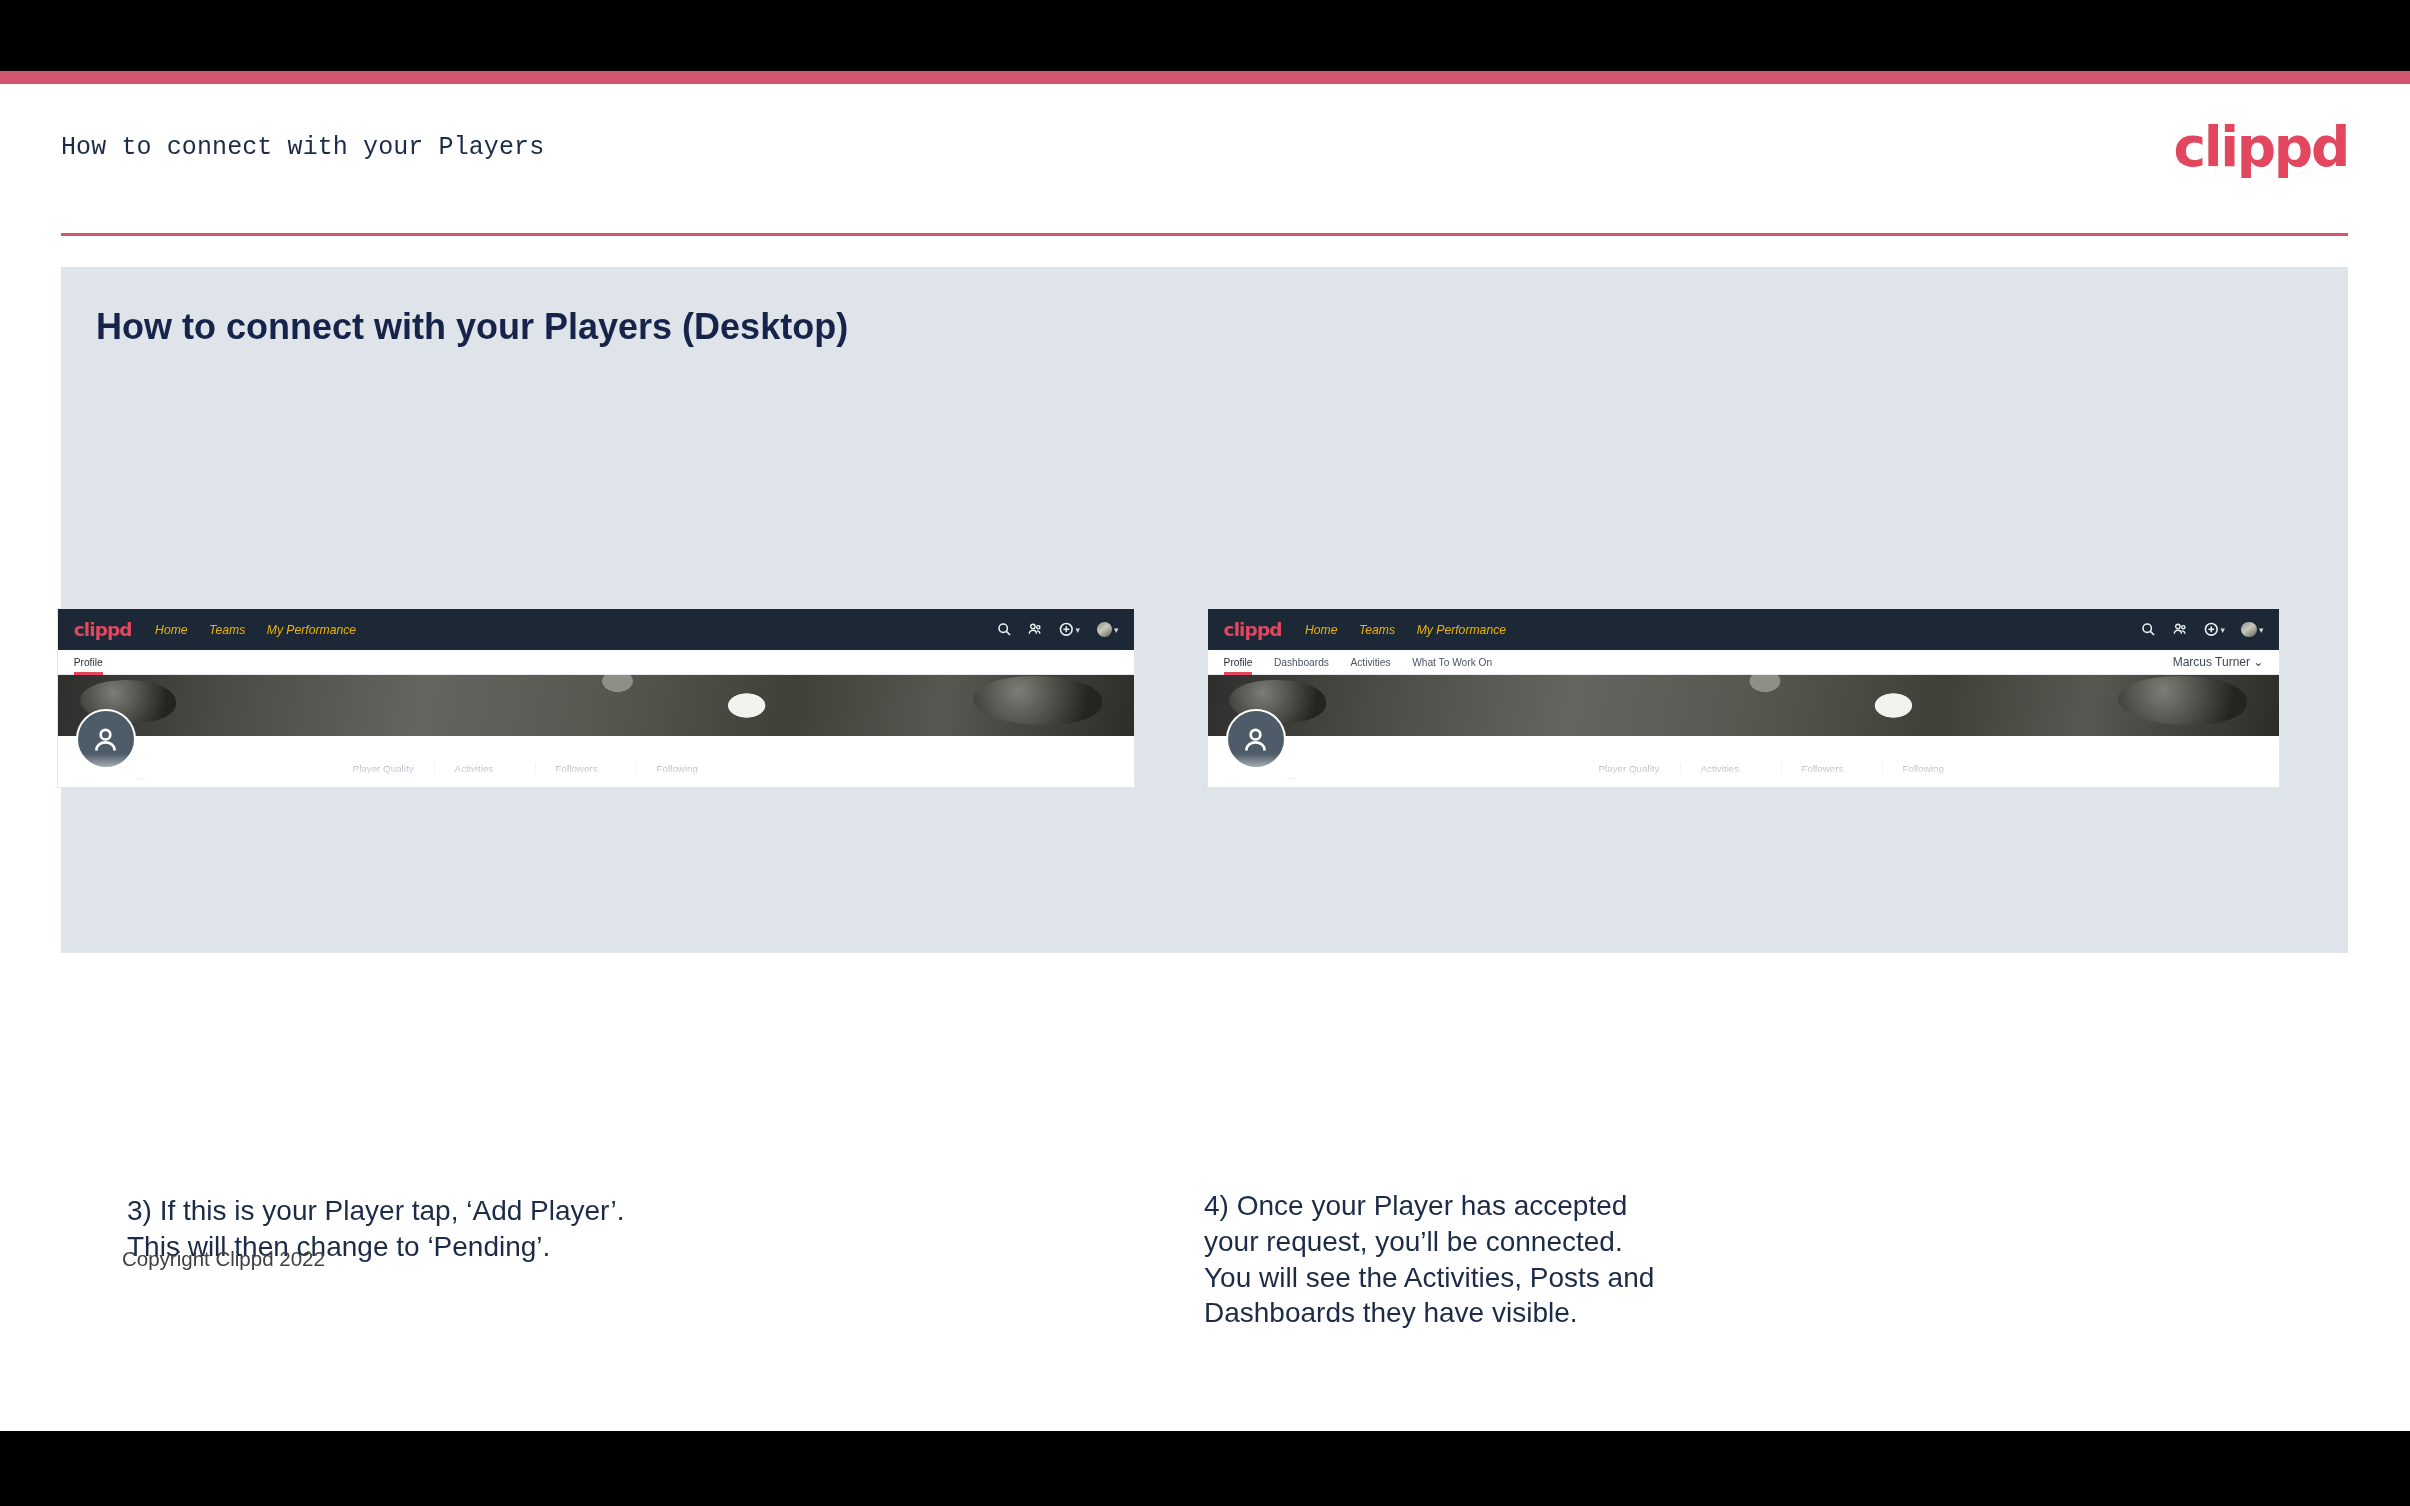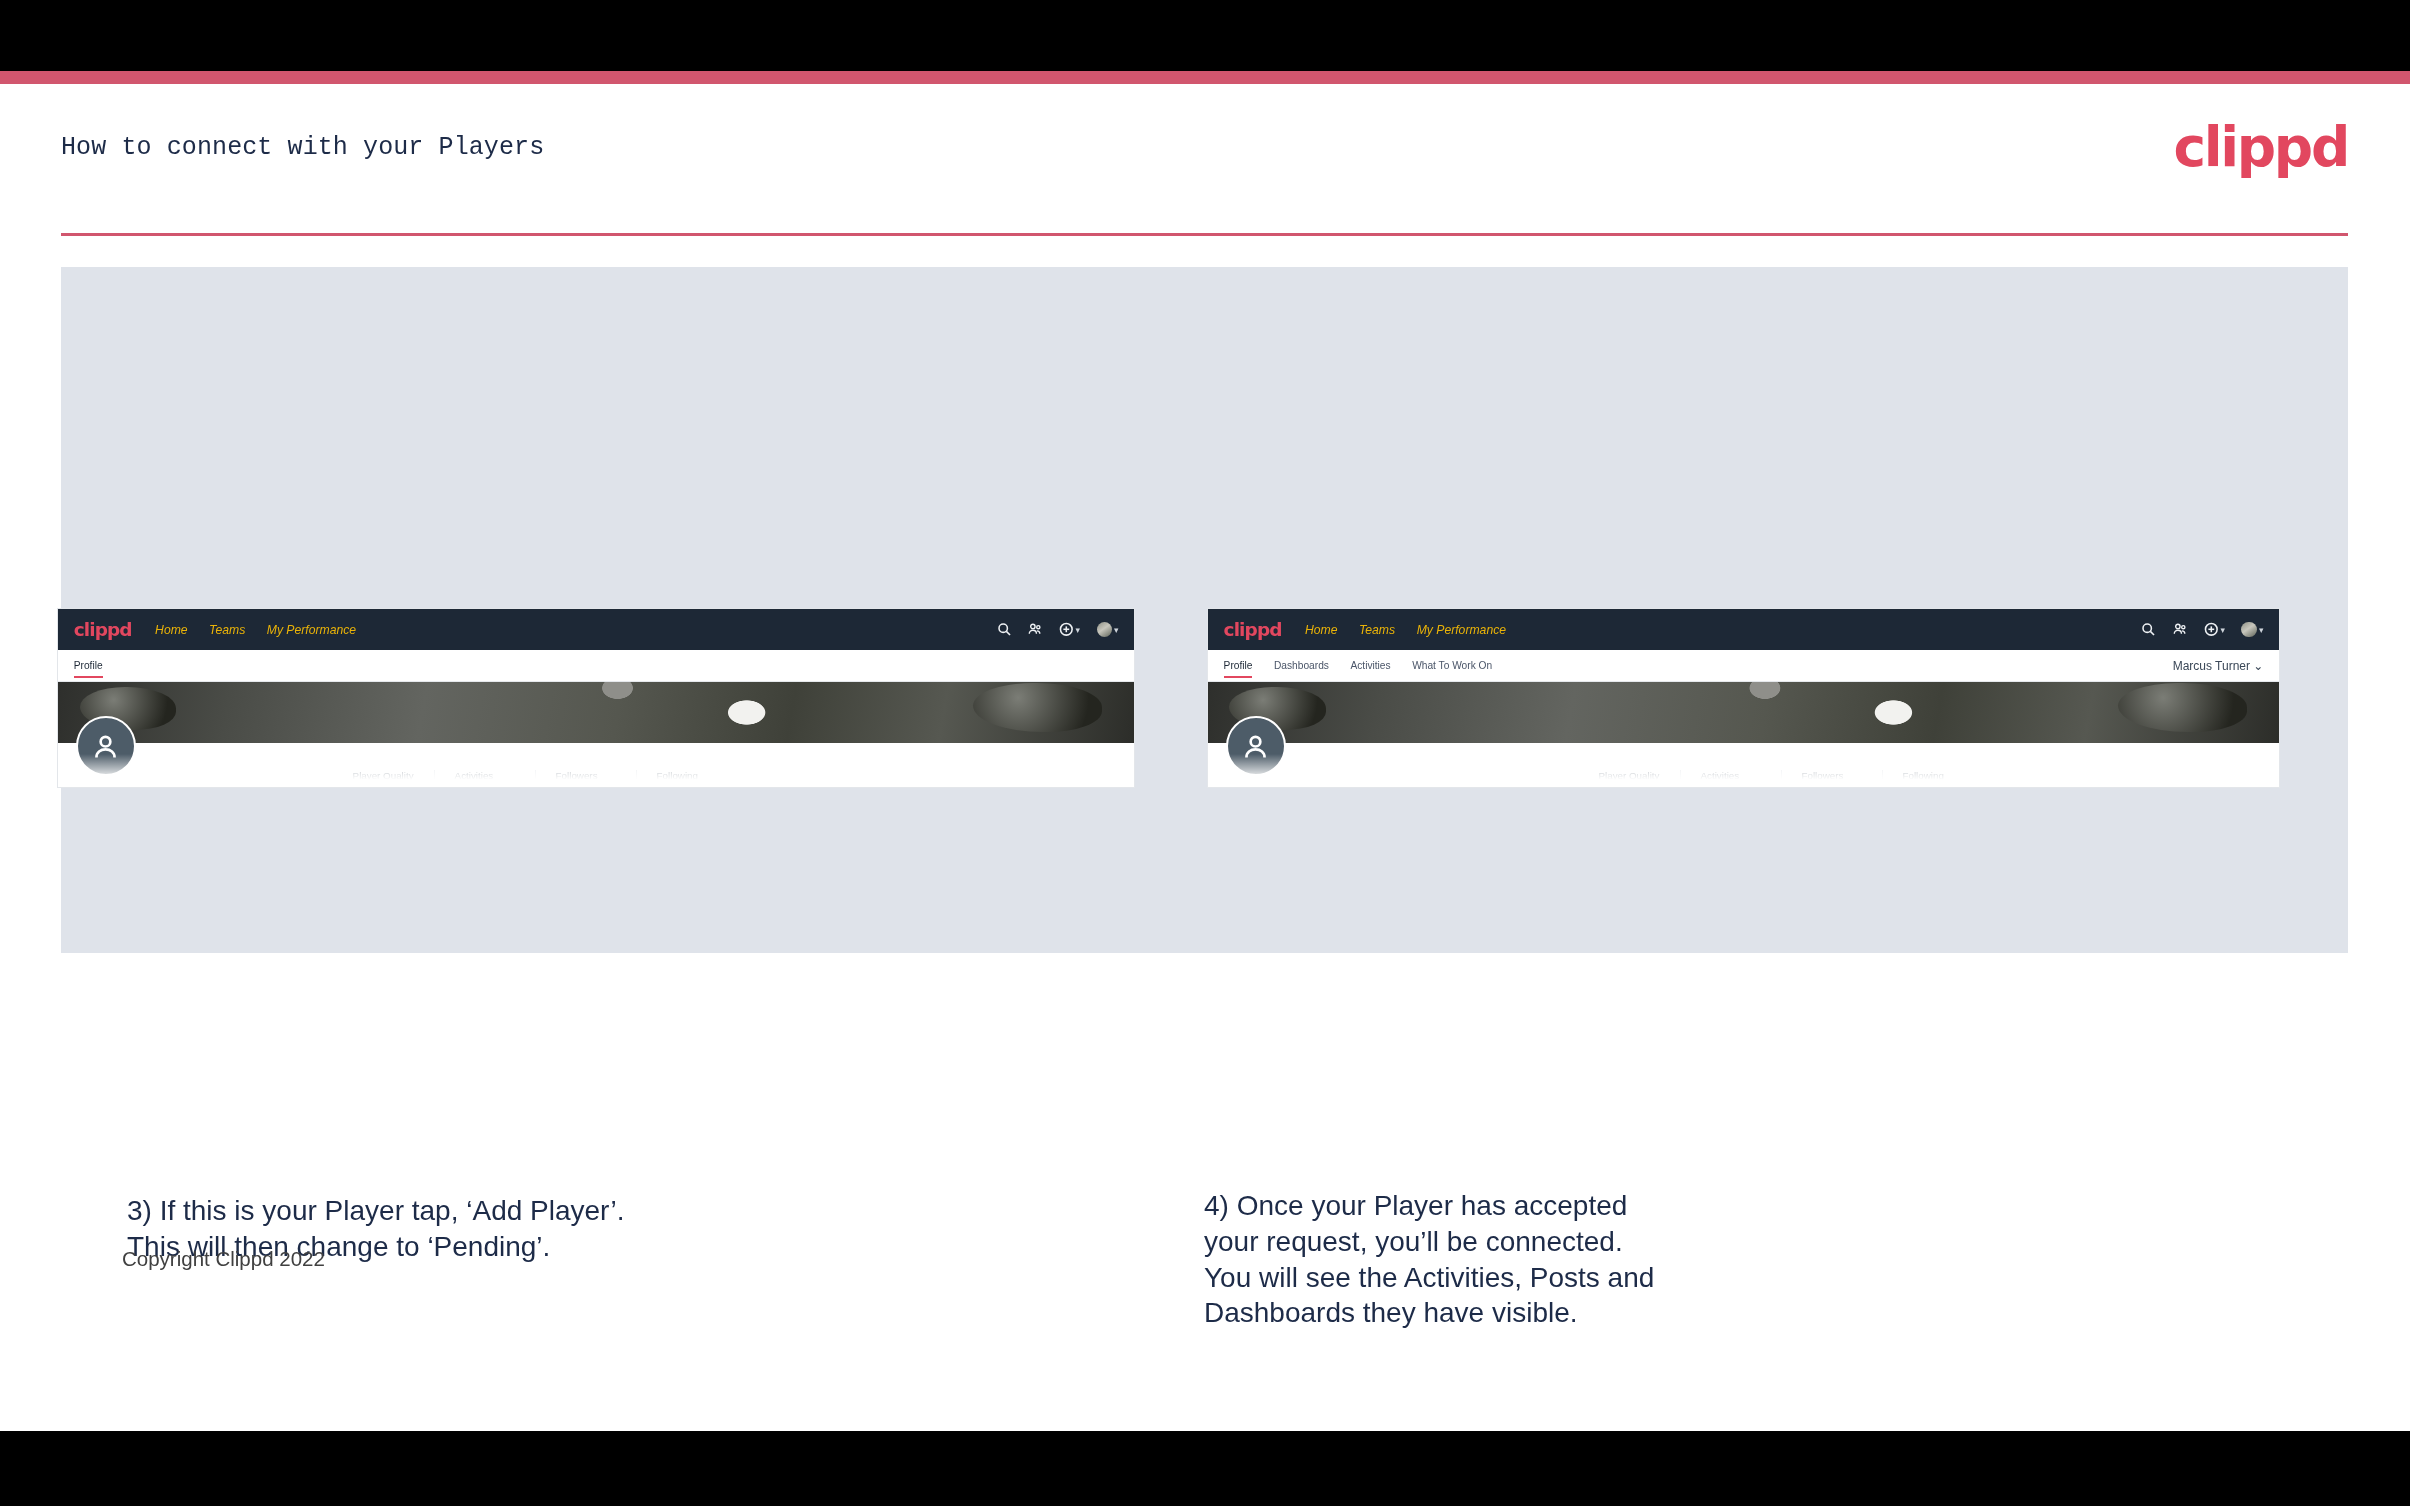--- a/index.html
+++ b/index.html
@@ -75,21 +75,21 @@
   .ico path,.ico circle,.ico line{ stroke:#eef1f4; fill:none; stroke-width:1.7; }
   .avatar-mini {
     width:15.6px; height:15.6px; border-radius:50%;
     background:linear-gradient(145deg,#8d8f84 0%,#c8c7bd 45%,#5d6257 100%);
     display:inline-block;
   }
   .chev { font-size:8.8px; color:#cfd5dc; margin-left:2px; }
 
   
   .apptabs {
-    height:32px; background:#fff; border-bottom:1px solid #e6e9ed;
+    height:25px; background:#fff; border-bottom:1px solid #e6e9ed;
     display:flex; align-items:center; padding:0 15.6px; position:relative;
   }
   .apptab {
     font-size:10.2px; color:#4a5568; margin-right:21.5px; position:relative;
     height:25px; display:flex; align-items:center; white-space:nowrap;
   }
   .apptab.active { color:#1d2836; }
   .apptab.active::after{
     content:""; position:absolute; left:0; right:0; bottom:0; height:2.4px; background:#e2475f;
   }
@@ -157,20 +157,21 @@
 <div class="band-bottom"></div>
 
 <div class="slide">
 
   <div class="slide-kicker">How to connect with your Players</div>
   <div class="brand-logo">clippd</div>
   <div class="header-rule"></div>
 
   <div class="panel">
 
+    <div class="panel-title">How to connect with your Players (Desktop)</div>
 
     <div class="shot left">
 
       <div class="appnav">
         <span class="logo">clippd</span>
         <span class="navlink">Home</span>
         <span class="navlink">Teams</span>
         <span class="navlink">My Performance</span>
         <span class="spacer"></span>
         <span class="icobox">

